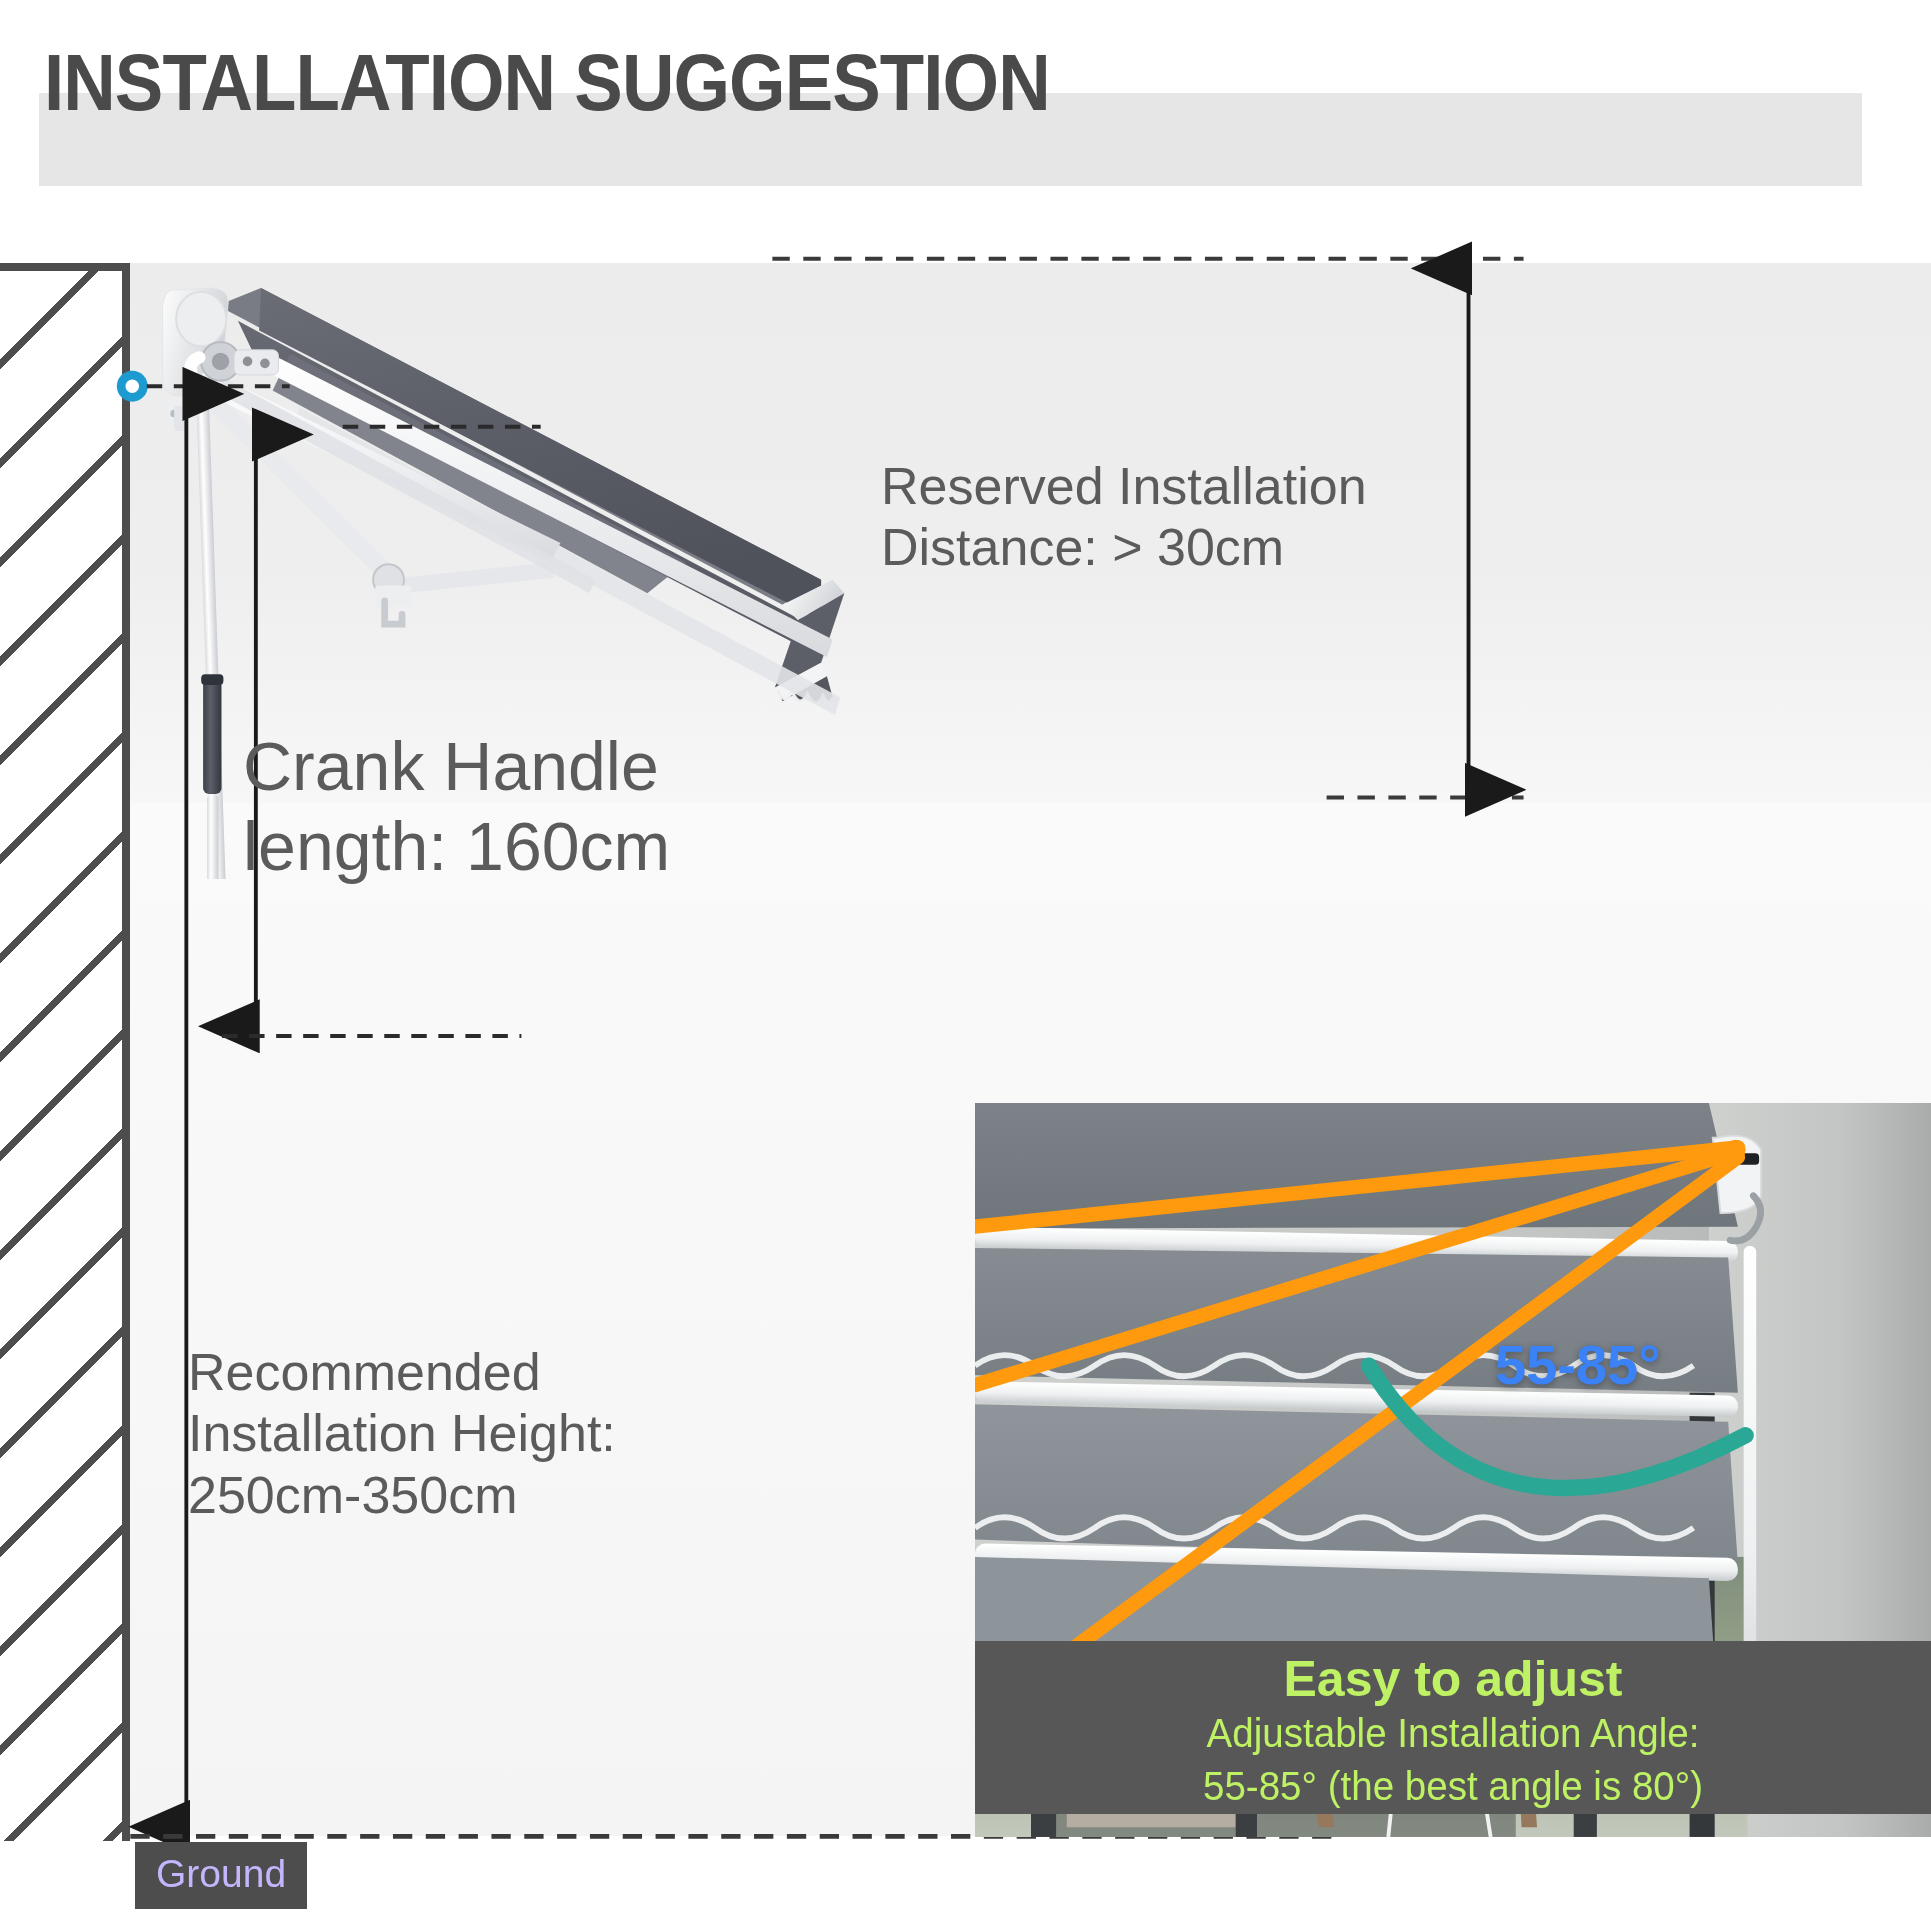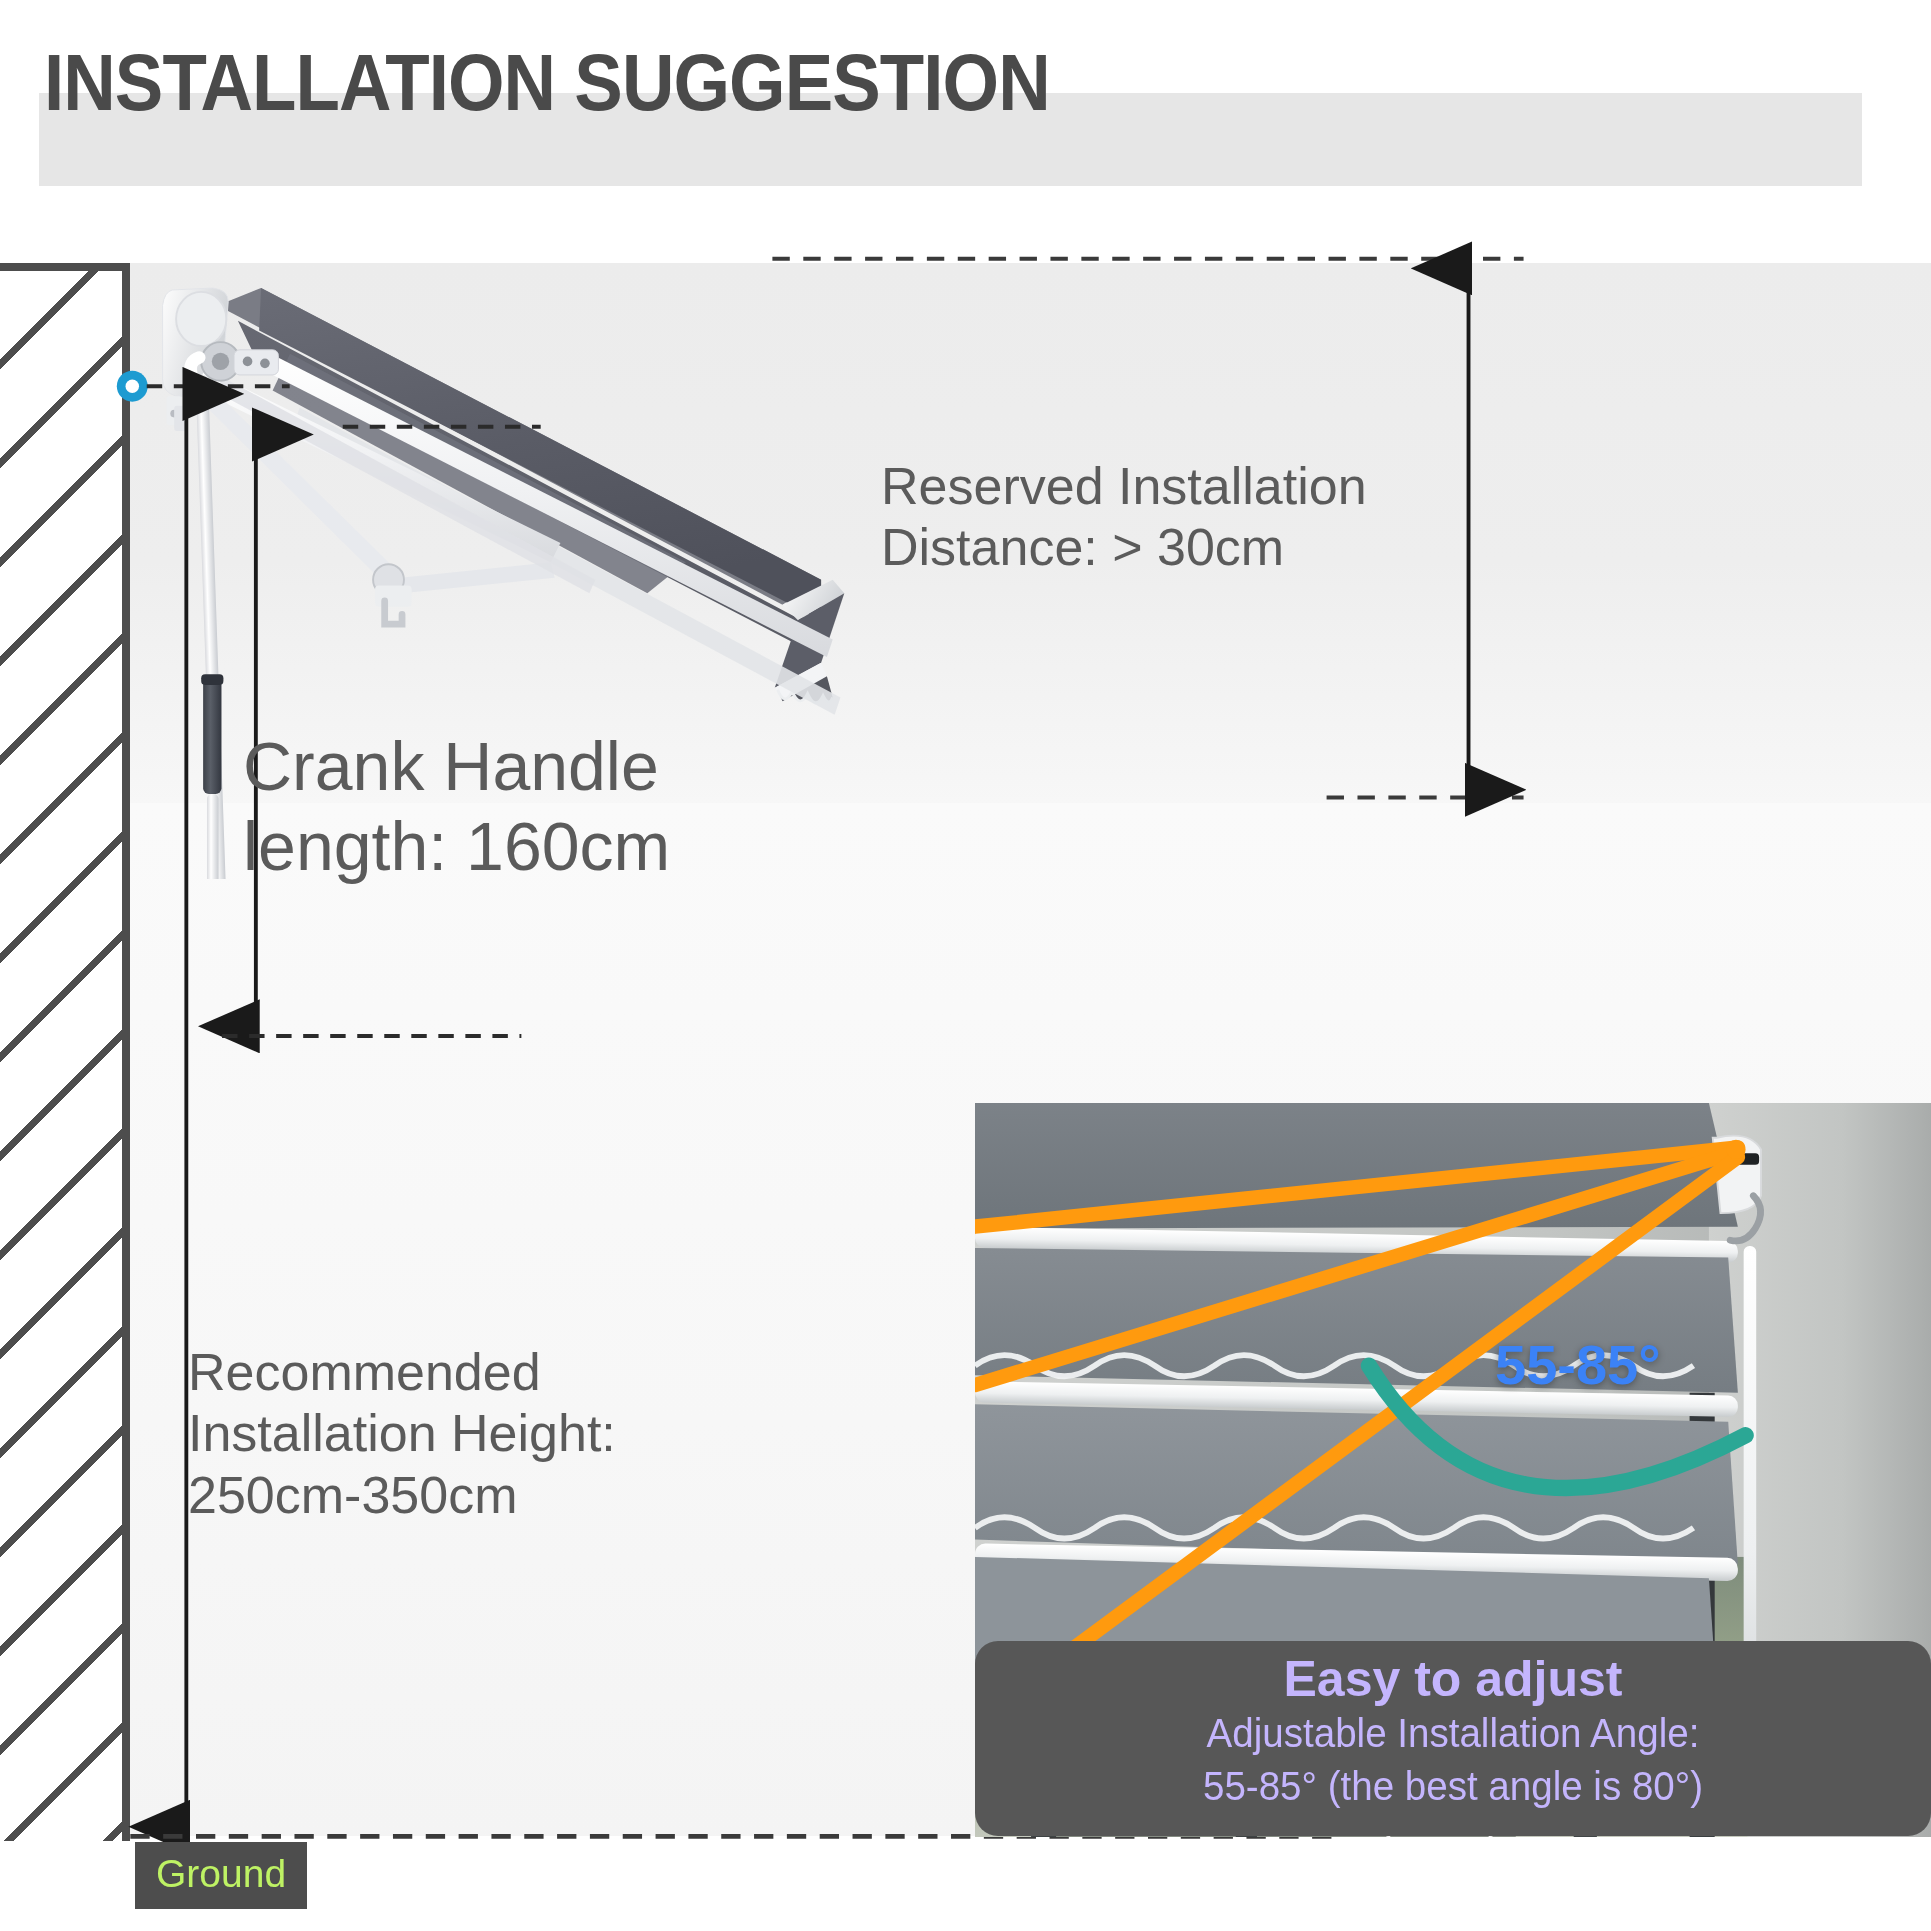--- a/index.html
+++ b/index.html
@@ -53,37 +53,37 @@
     color:#5b5b5b;font-weight:300;line-height:1.18;
     white-space:pre-line;position:absolute;
   }
   .t-reserved{left:881px;top:456px;font-size:52px;}
   .t-crank{left:243px;top:726px;font-size:68px;}
   .t-height{left:188px;top:1342px;font-size:52px;width:541px;}
 
   
   .ground-badge{
     position:absolute;left:135px;top:1842px;
-    background:#4d4d4d;color:#bef264;
+    background:#4d4d4d;color:#c4b5fd;
     font-size:39px;font-weight:300;
     padding:9.7px 21px 13.5px 21px;
   }
 
   
   .render{position:absolute;left:145px;top:261px;width:966px;height:618px;}
 
   
   .inset{
     position:absolute;left:975px;top:1103px;width:956px;height:734px;
     overflow:hidden;background:#8f969a;
   }
   .inset-caption{
-    position:absolute;left:975px;top:1641px;width:956px;height:195px;
-    background:#575757;color:#c4b5fd;
-    text-align:center;box-sizing:border-box;padding-top:9.7px;border-radius:23px;
+    position:absolute;left:975px;top:1641px;width:956px;height:173px;
+    background:#575757;color:#bef264;
+    text-align:center;box-sizing:border-box;padding-top:9.7px;
   }
   .cap-main{font-size:50px;font-weight:bold;line-height:1.12;}
   .cap-sub{font-size:41px;font-weight:300;line-height:1.30;transform:scaleX(.94);}
   .angle-label{
     position:absolute;left:1495px;top:1332px;
     color:#3b82f6;font-size:56px;font-weight:bold;
     text-shadow:0 1.9px 7.7px rgba(0,0,0,.35);
   }
 </style>
 </head>

